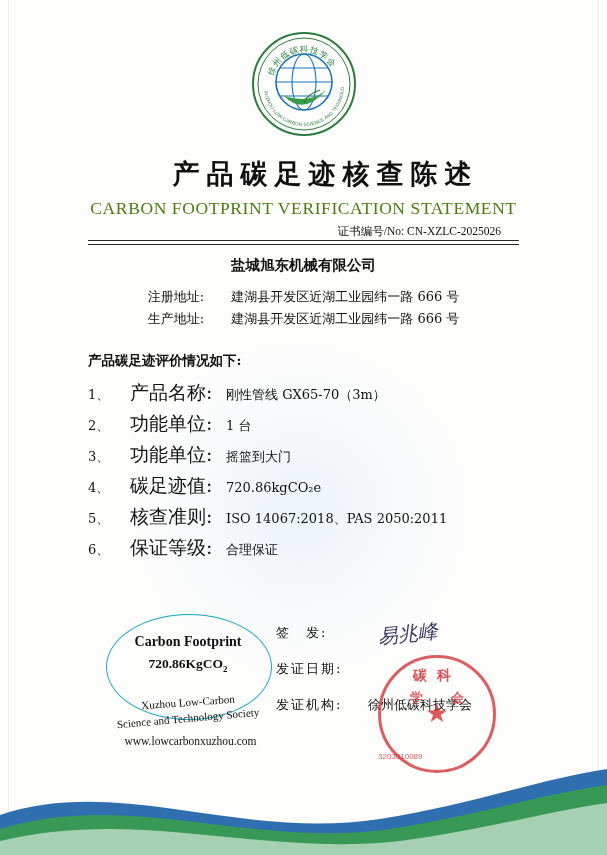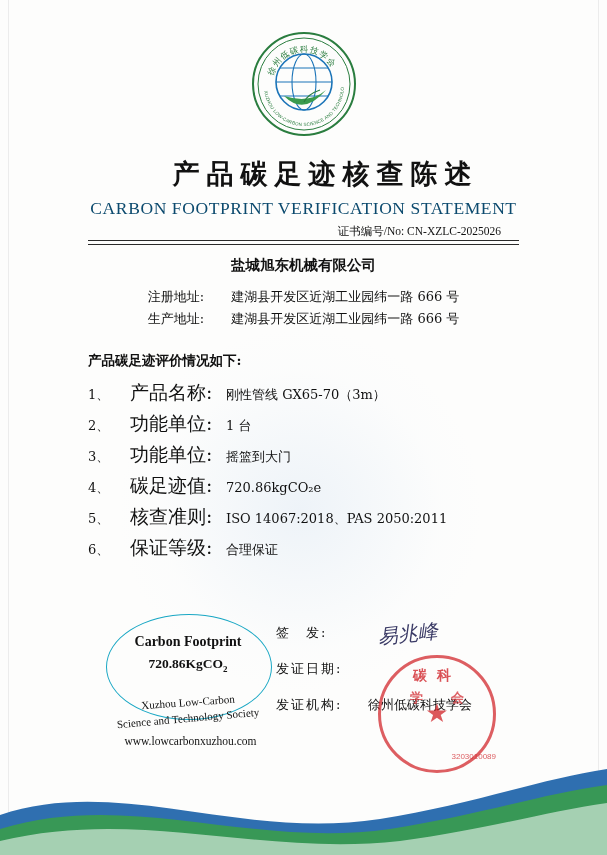--- a/index.html
+++ b/index.html
@@ -59,21 +59,21 @@
   }
   .title-en {
     position: absolute;
     top: 198px;
     left: 0;
     right: 0;
     text-align: center;
     font-family: "Liberation Serif", serif;
     font-size: 17.5px;
     letter-spacing: 0.6px;
-    color: #0c4a6e;
+    color: #4d7c0f;
   }
   .cert-no {
     position: absolute;
     top: 224px;
     right: 106px;
     font-size: 11.5px;
     color: #111;
   }
   .rule {
     position: absolute;
@@ -302,21 +302,21 @@
     font-size: 13px;
     font-weight: bold;
     color: rgba(208, 32, 38, 0.7);
     letter-spacing: 28px;
     text-indent: 28px;
   }
   .seal .code {
     position: absolute;
     left: 0; right: 0;
     bottom: 12px;
-    text-align: right;
+    text-align: left;
     font-family: "Liberation Sans", sans-serif;
     font-size: 8px;
     color: rgba(208, 32, 38, 0.72);
   }
 
   
   .swoosh {
     position: absolute;
     left: 0;
     bottom: 0;

